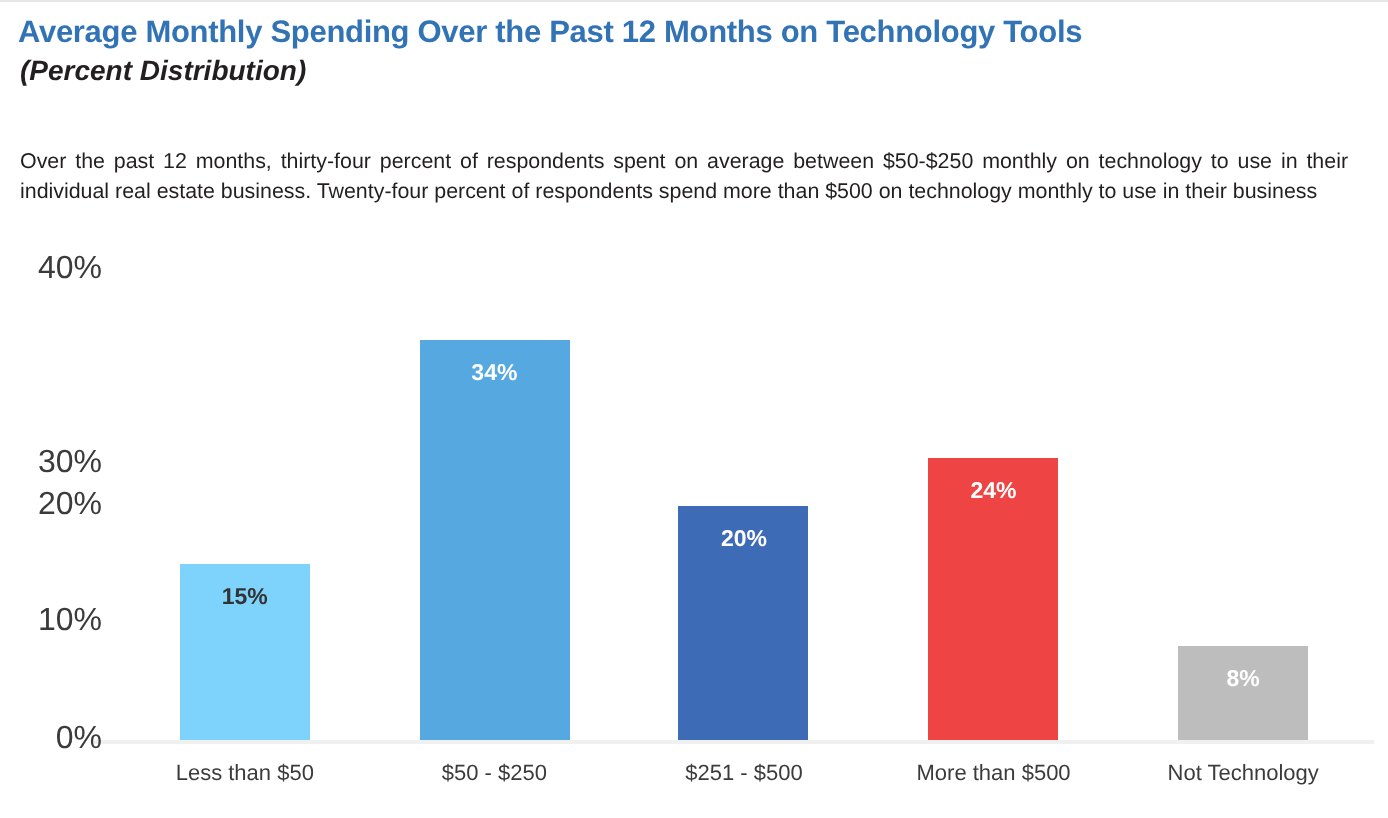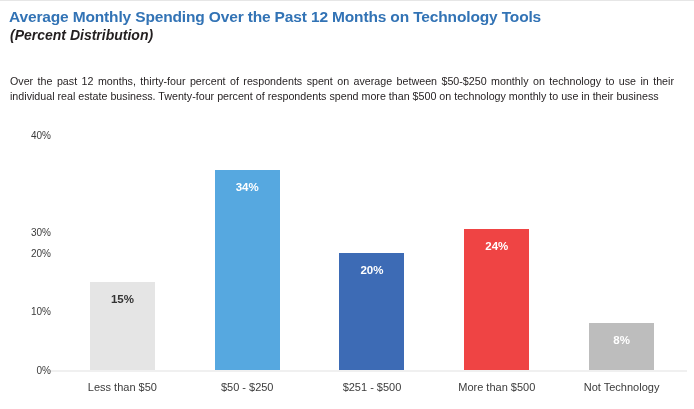--- a/index.html
+++ b/index.html
@@ -79,21 +79,21 @@
     width: 640px;
     height: 2px;
     background: #f0f0f0;
   }
 
   .ytick {
     position: absolute;
     right: 100%;
     margin-right: 9px;
     transform: translateY(-50%);
-    font-size: 10px;
+    font-size: 16px;
     color: #3b3b3b;
     white-space: nowrap;
   }
 
   .bars {
     position: absolute;
     left: 0;
     top: 0;
     width: 100%;
     height: 100%;
@@ -153,26 +153,26 @@
     <div class="plot">
       <div class="yticks" id="yticks">
           <div class="ytick" style="top: 0%;">40%</div>
           <div class="ytick" style="top: 25%; margin-top: 38px;">30%</div>
           <div class="ytick" style="top: 50%;">20%</div>
           <div class="ytick" style="top: 75%;">10%</div>
           <div class="ytick" style="top: 100%;">0%</div>
         </div>
       <div class="bars" id="bars">
           <div class="cat">
-            <div class="bar" style="height: 37.5%; background: #e5e5e5;">
+            <div class="bar" style="height: 37.5%; background: #7dd3fc;">
               <div class="bar-label" style="color: rgb(51, 51, 51);">15%</div>
             </div>
           </div>
           <div class="cat">
-            <div class="bar" style="height: 85%; background: rgb(86, 168, 224);">
+            <div class="bar" style="height: 85%; background: rgb(86, 168, 224); padding-left: 10px;">
               <div class="bar-label" style="color: rgb(255, 255, 255);">34%</div>
             </div>
           </div>
           <div class="cat">
             <div class="bar" style="height: 50%; background: rgb(61, 107, 181);">
               <div class="bar-label" style="color: rgb(255, 255, 255);">20%</div>
             </div>
           </div>
           <div class="cat">
             <div class="bar" style="height: 60%; background: #ef4444;">

